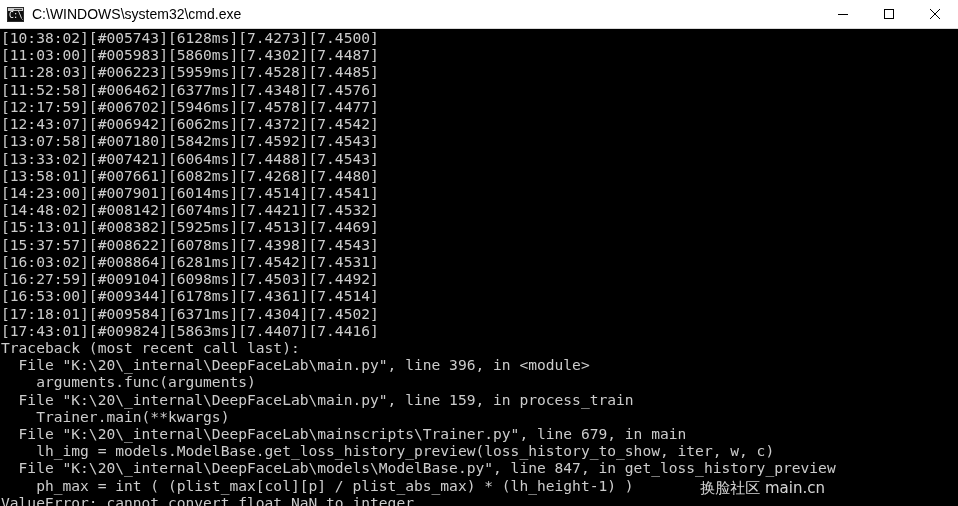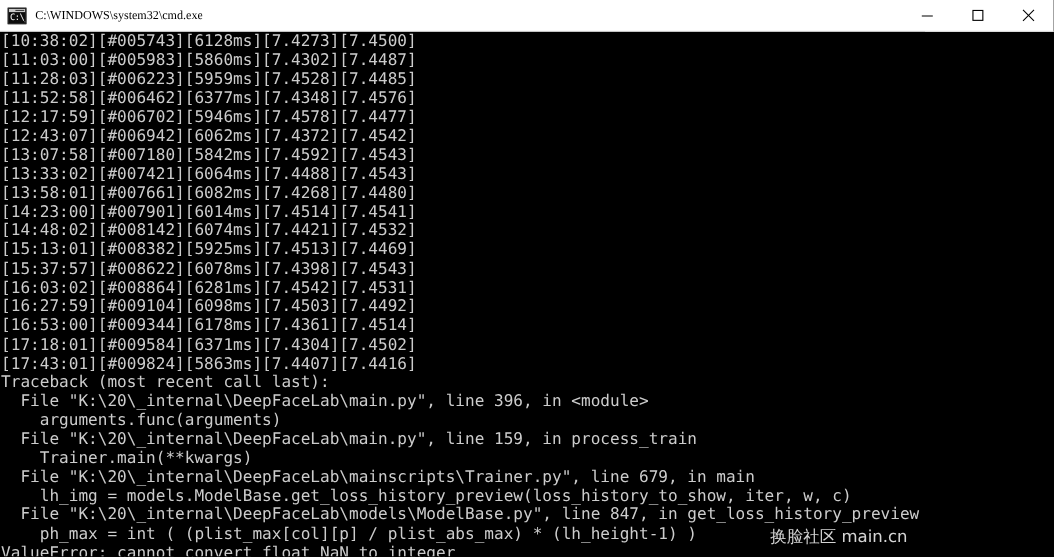--- a/index.html
+++ b/index.html
@@ -80,22 +80,22 @@
     left: 1px;
     color: #ffffff;
     font-family: "DejaVu Sans Mono", monospace;
     font-size: 8px;
     line-height: 10px;
     letter-spacing: -0.5px;
     white-space: nowrap;
   }
 
   #title-text {
-    font-family: Liberation Serif, serif;
-    font-size: 11px;
+    font-family: Liberation Sans, sans-serif;
+    font-size: 14px;
     color: #000000;
     white-space: nowrap;
     overflow: hidden;
     text-overflow: ellipsis;
     line-height: 16px;
   }
 
   #window-controls {
     display: flex;
     height: 29px;

